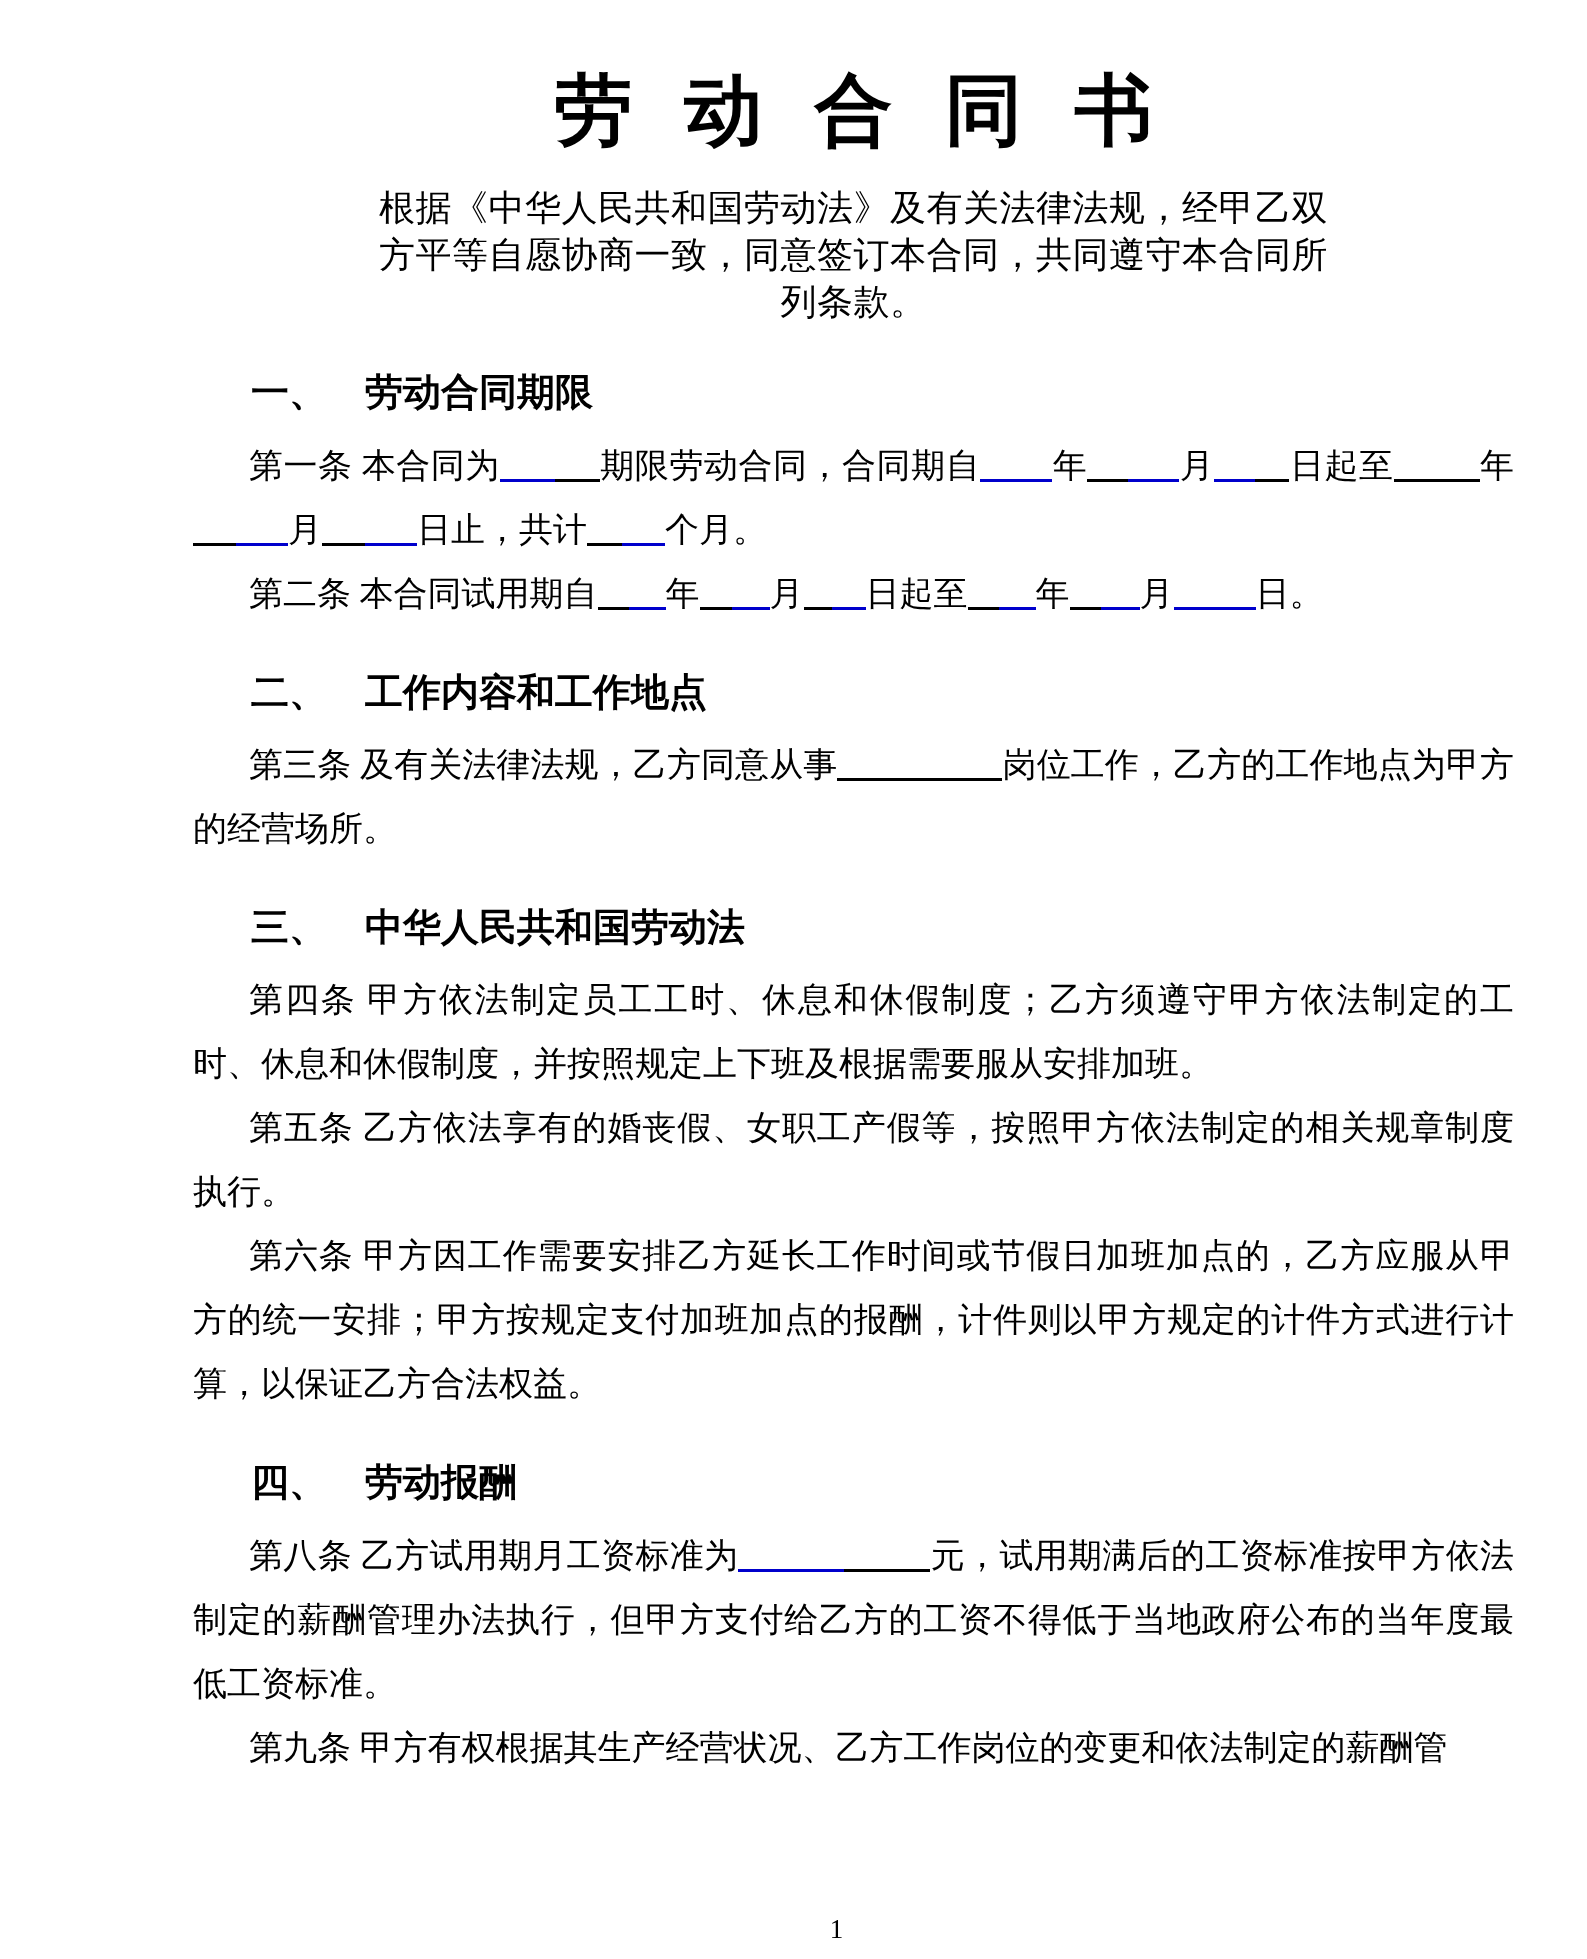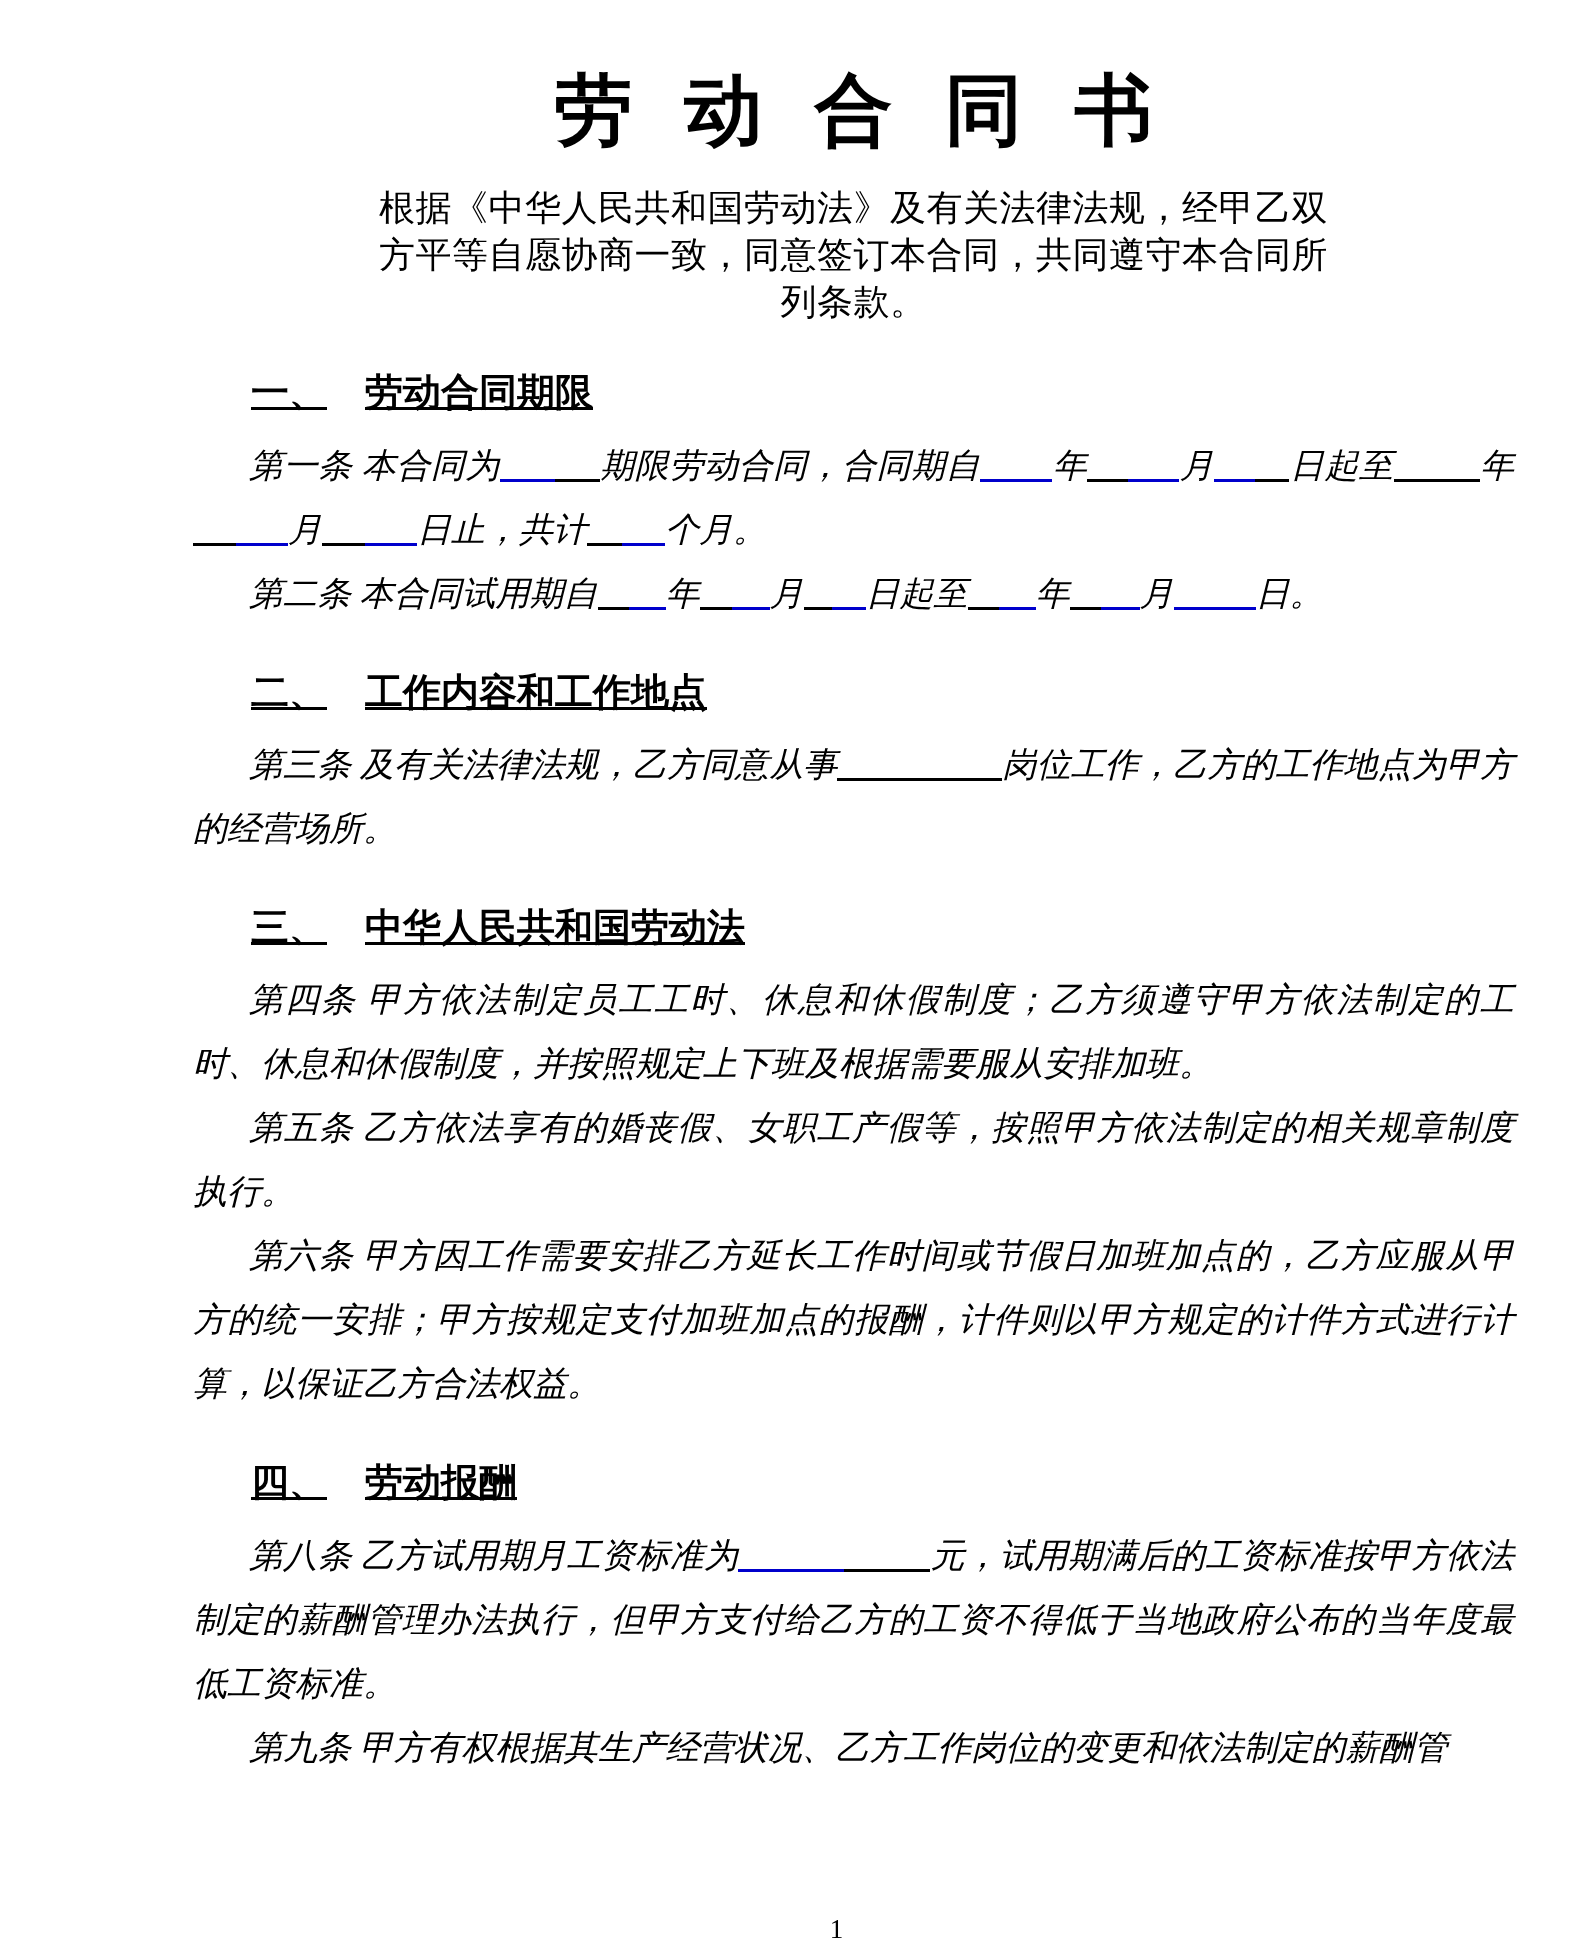--- a/index.html
+++ b/index.html
@@ -33,30 +33,28 @@
     font-size:36px;
     line-height:47px;
     text-align:center;
     letter-spacing:0.5px;
   }
   .h2{
     font-size:38px;
     font-weight:bold;
     margin:42px 0 16px 58px;
     line-height:1.3;
-    text-decoration:underline;
   }
   .h2 .num{margin-right:38px;}
   .para{
     font-size:34px;
     line-height:64px;
     margin:0;
     text-align:justify;
     text-indent:56px;
-    font-style:italic;
   }
   
   .bl{
     display:inline-block;
     height:3px;
     position:relative;
     top:5px;
     background:#000;
   }
   .bl-blue{background:#0000cc;}

